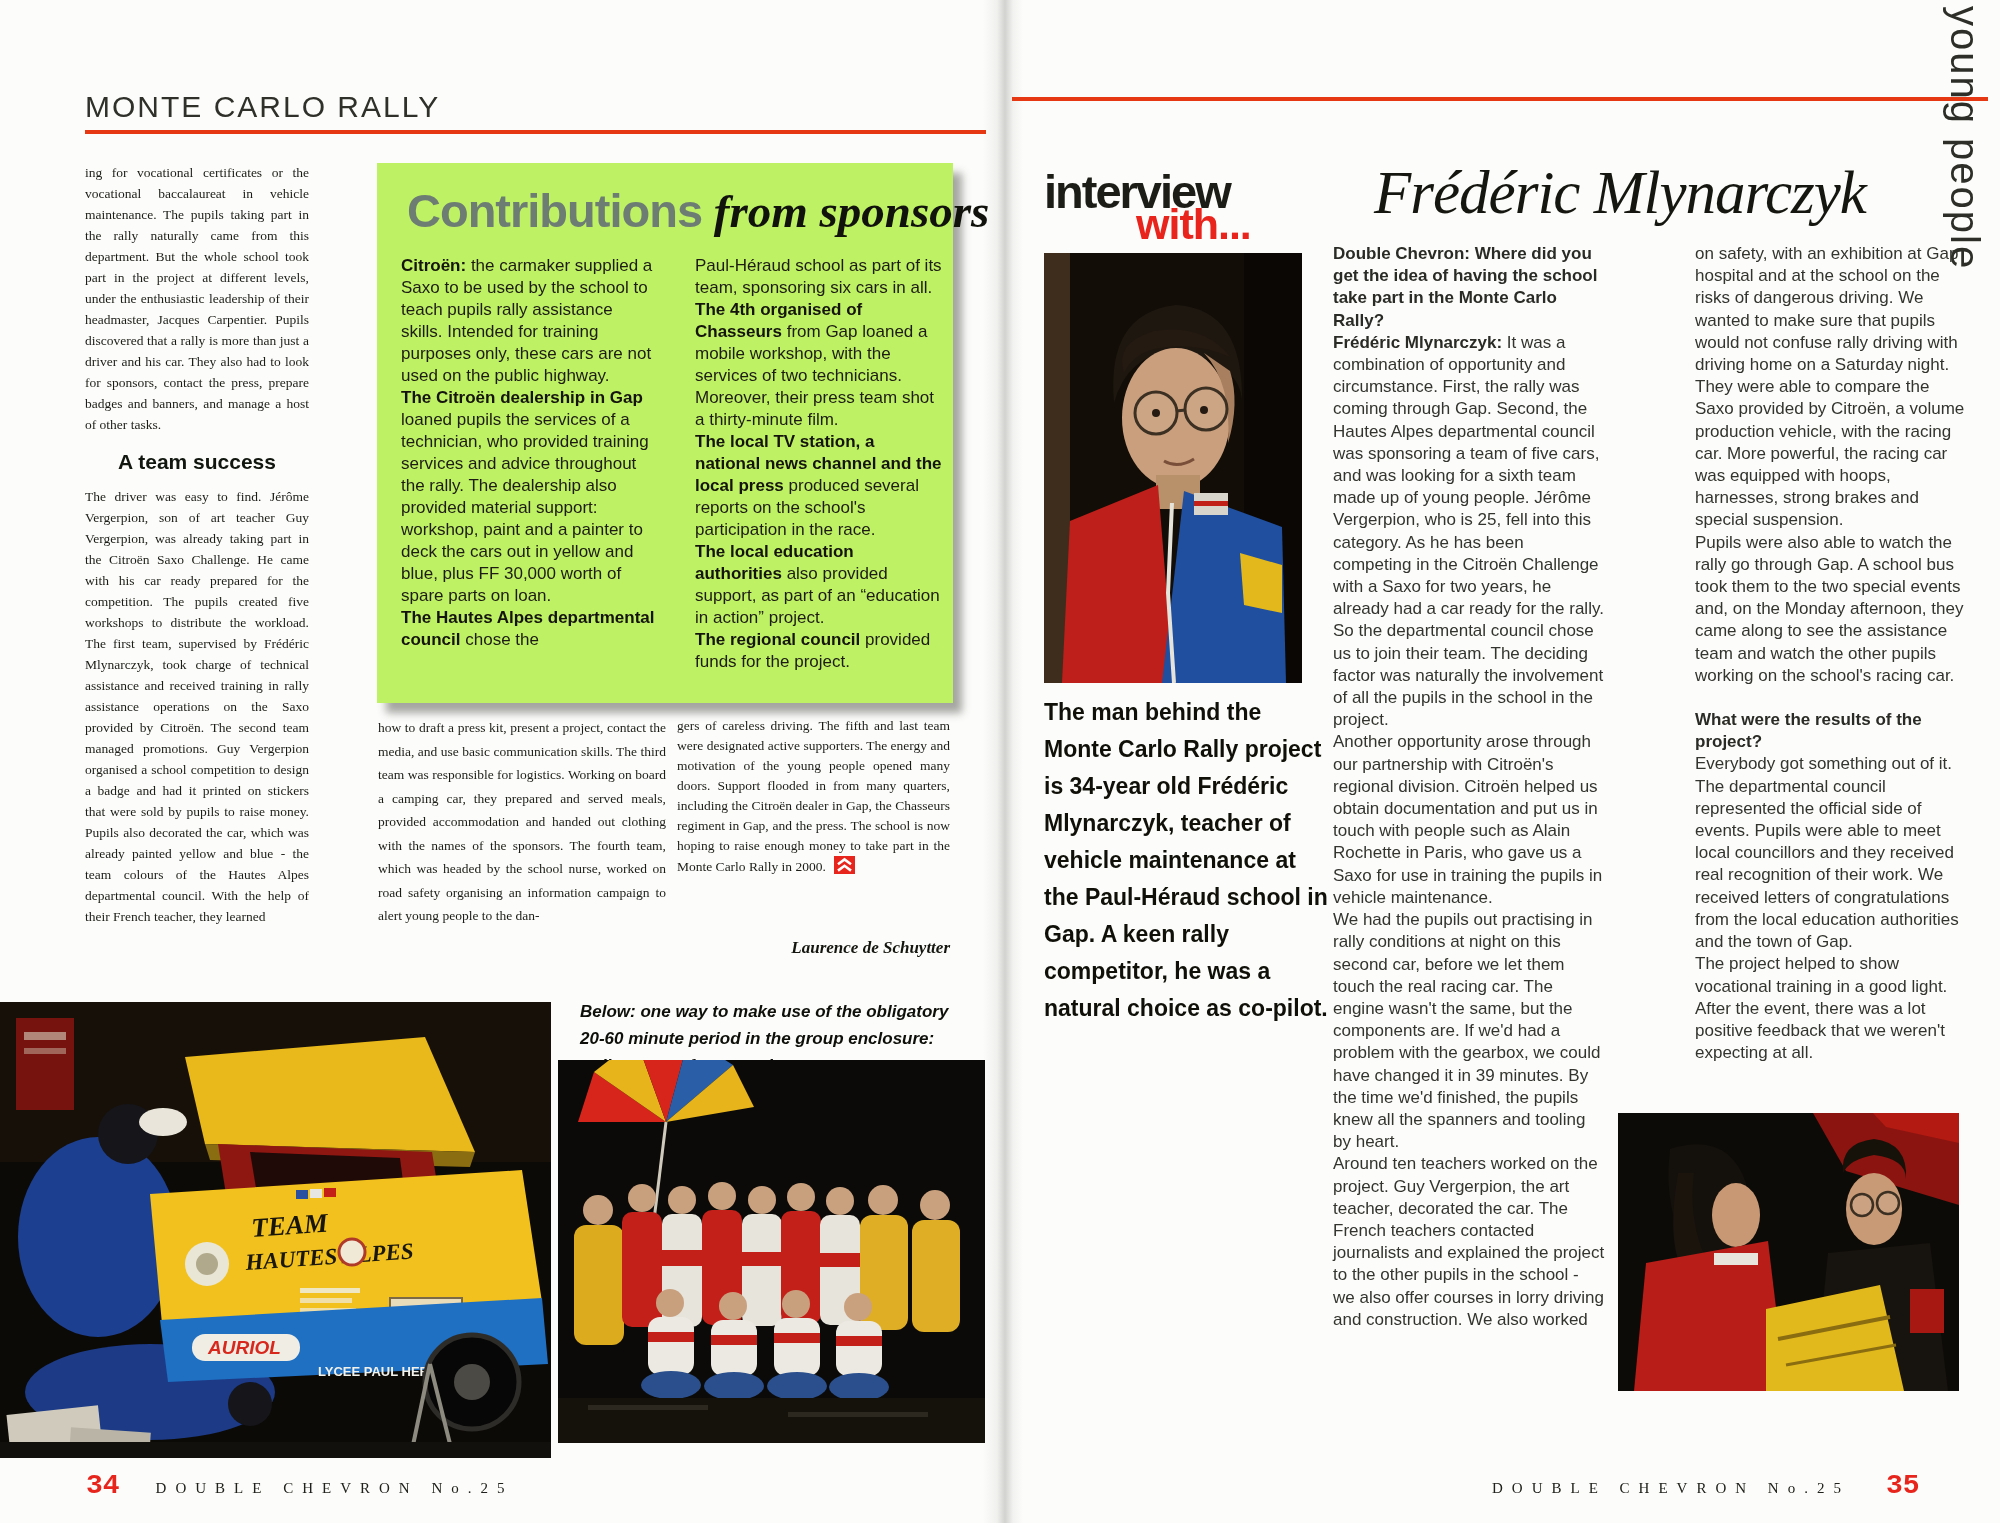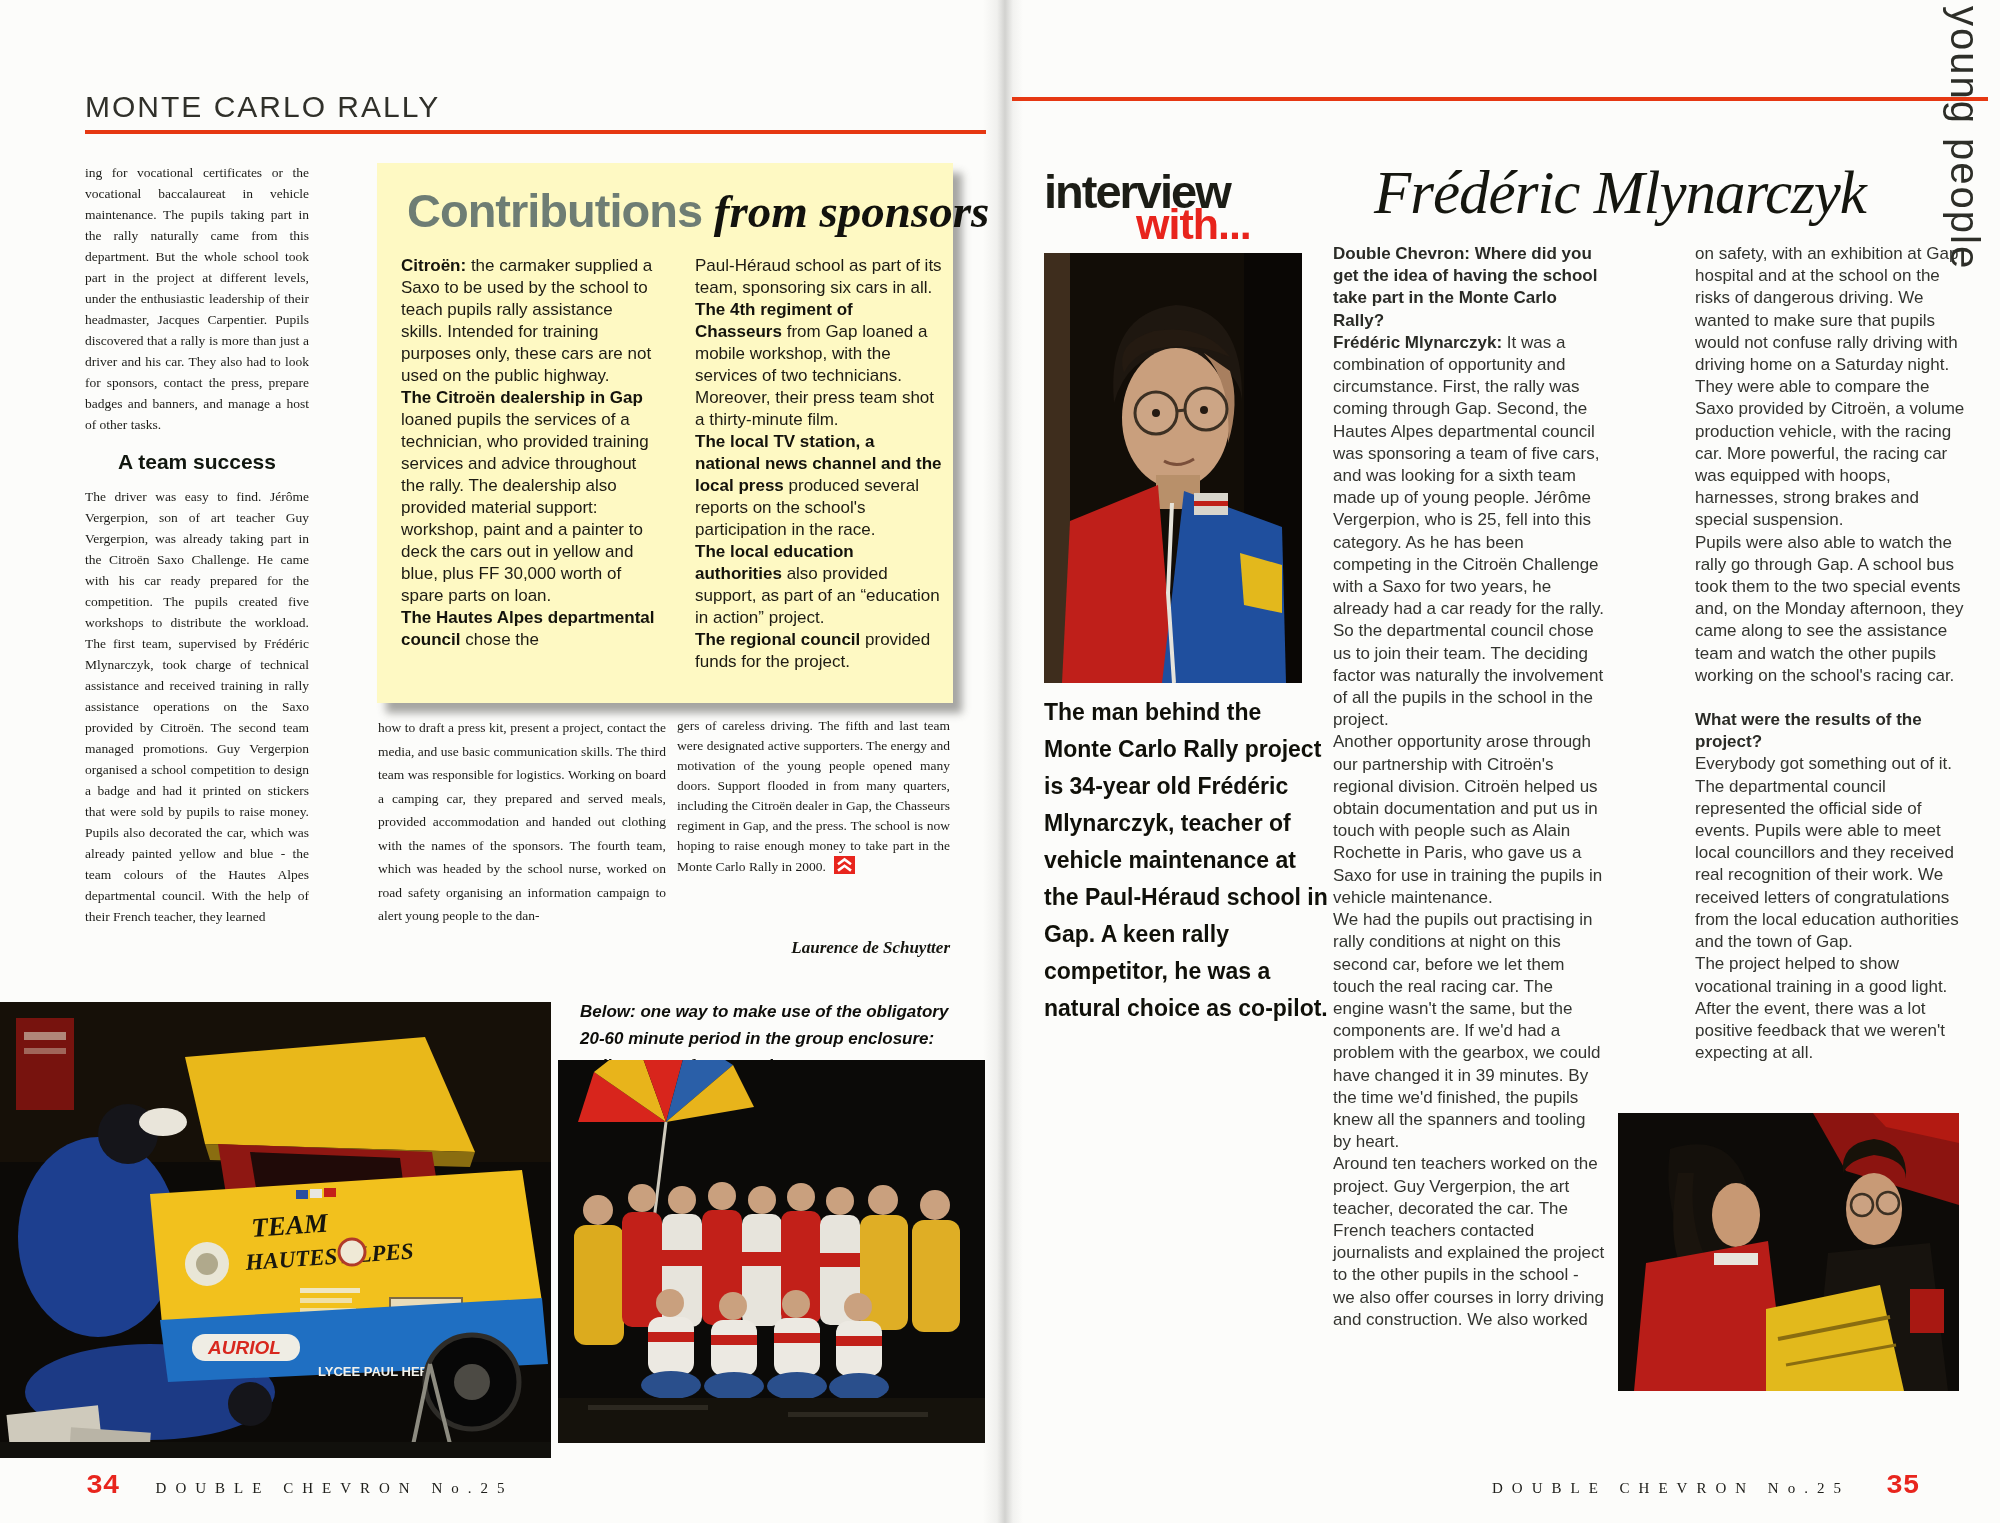--- a/index.html
+++ b/index.html
@@ -13,21 +13,21 @@
   .rule-left{left:85px;top:130px;width:901px;}
   .rule-right{left:1012px;top:97px;width:976px;}
 
   .page-serif{font-family:"Liberation Serif",serif;font-size:13.5px;line-height:21px;
               text-align:justify;color:#1c1c18;}
   .col1{left:85px;top:162px;width:224px;}
   .col1 p{margin:0;}
   .team-h{font-family:"Liberation Sans",sans-serif;font-weight:700;font-size:21px;
           text-align:center;margin:16px 0 14px 0;color:#11170f;}
 
-  .sponsor-box{left:377px;top:163px;width:576px;height:540px;background:#fef9c3;
+  .sponsor-box{left:377px;top:163px;width:576px;height:540px;background:#bef264;
                box-shadow:9px 10px 8px rgba(60,60,55,.45);}
   .box-title{position:absolute;left:30px;top:20px;white-space:nowrap;}
   .box-title .bt1{font-family:"Liberation Sans",sans-serif;font-weight:700;font-size:47px;
                   color:#6e7d74;letter-spacing:-1px;}
   .box-title .bt2{font-family:"Liberation Serif",serif;font-style:italic;font-size:47px;
                   color:#12120d;font-weight:600;}
   .box-col{position:absolute;top:92px;font-size:17px;line-height:22px;color:#1d1b13;
            font-weight:500;}
   .box-col b{font-weight:800;color:#14130c;}
   .box-col1{left:24px;width:254px;}
@@ -92,21 +92,21 @@
     <div class="box-title">
       <span class="bt1">Contributions</span><span class="bt2"> from sponsors</span>
     </div>
     <div class="box-col box-col1">
         <div class="blk"><b>Citroën:</b> the carmaker supplied a Saxo to be used by the school to teach pupils rally assistance skills. Intended for training purposes only, these cars are not used on the public highway.</div>
         <div class="blk"><b>The Citroën dealership in Gap</b> loaned pupils the services of a technician, who provided training services and advice throughout the rally. The dealership also provided material support: workshop, paint and a painter to deck the cars out in yellow and blue, plus FF 30,000 worth of spare parts on loan.</div>
         <div class="blk"><b>The Hautes Alpes departmental council</b> chose the</div>
       </div>
     <div class="box-col box-col2">
         <div class="blk">Paul-Héraud school as part of its team, sponsoring six cars in all.</div>
-        <div class="blk"><b>The 4th regiment of Chasseurs</b> from Gap loaned a mobile workshop, with the services of two technicians. Moreover, their press team shot a thirty-minute film.</div>
+        <div class="blk"><b>The 4th organised of Chasseurs</b> from Gap loaned a mobile workshop, with the services of two technicians. Moreover, their press team shot a thirty-minute film.</div>
         <div class="blk"><b>The local TV station, a national news channel and the local press</b> produced several reports on the school's participation in the race.</div>
         <div class="blk"><b>The local education authorities</b> also provided support, as part of an “education in action” project.</div>
         <div class="blk"><b>The regional council</b> provided funds for the project.</div>
       </div>
   </div>
 
   <div class="abs page-serif colmid">how to draft a press kit, present a project, contact the media, and use basic communication skills. The third team was responsible for logistics. Working on board a camping car, they prepared and served meals, provided accommodation and handed out clothing with the names of the sponsors. The fourth team, which was headed by the school nurse, worked on road safety organising an information campaign to alert young people to the dan-</div>
 
   <div class="abs page-serif colright">
     <span>gers of careless driving. The fifth and last team were designated active supporters. The energy and motivation of the young people opened many doors. Support flooded in from many quarters, including the Citroën dealer in Gap, the Chasseurs regiment in Gap, and the press. The school is now hoping to raise enough money to take part in the Monte Carlo Rally in 2000.</span>

